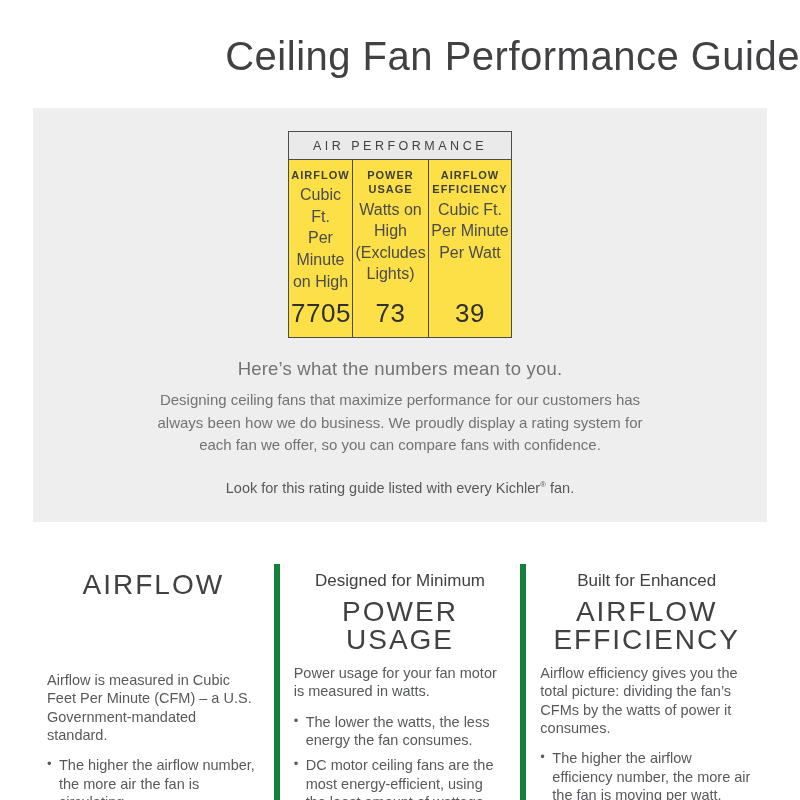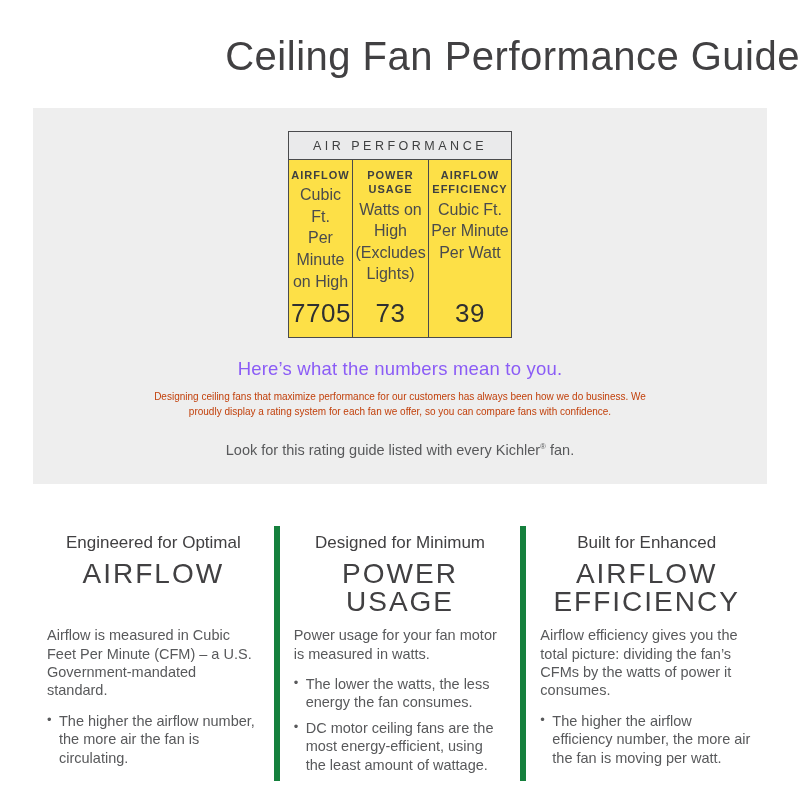--- a/index.html
+++ b/index.html
@@ -79,29 +79,29 @@
     letter-spacing: 0.5px;
     color: #2f3031;
   }
 
   .panel-heading {
     margin: 20px 0 0;
     text-align: center;
     font-size: 18.5px;
     font-weight: 500;
     letter-spacing: 0.2px;
-    color: #8b5cf6;
+    color: #737373;
   }
   .panel-body {
     width: 508px;
     margin: 9px auto 0;
     text-align: center;
-    font-size: 10px;
+    font-size: 15px;
     line-height: 1.5;
-    color: #c2410c;
+    color: #737373;
   }
   .panel-note {
     margin: 23px 0 0;
     text-align: center;
     font-size: 14.5px;
     color: #58595b;
   }
   sup { font-size: 8px; vertical-align: super; line-height: 0; }
 
   
@@ -192,21 +192,20 @@
     <p class="panel-body">Designing ceiling fans that maximize performance for our customers has always been how we do business. We proudly display a rating system for each fan we offer, so you can compare fans with confidence.</p>
 
     <p class="panel-note"><span>Look for this rating guide listed with every Kichler</span><sup>®</sup><span> fan.</span></p>
 
   </section>
 
   <section class="columns">
 
     <div class="col">
       <div class="col-head">
-        <div class="kicker">Engineered for Optimal</div>
         <div class="big pre">AIRFLOW</div>
       </div>
       <p class="intro">Airflow is measured in Cubic Feet Per Minute (CFM) – a U.S. Government-mandated standard.</p>
       <ul class="bullets">
         <li>
             <span class="dot">•</span>
             <span>The higher the airflow number, the more air the fan is circulating.</span>
           </li>
       </ul>
     </div>

